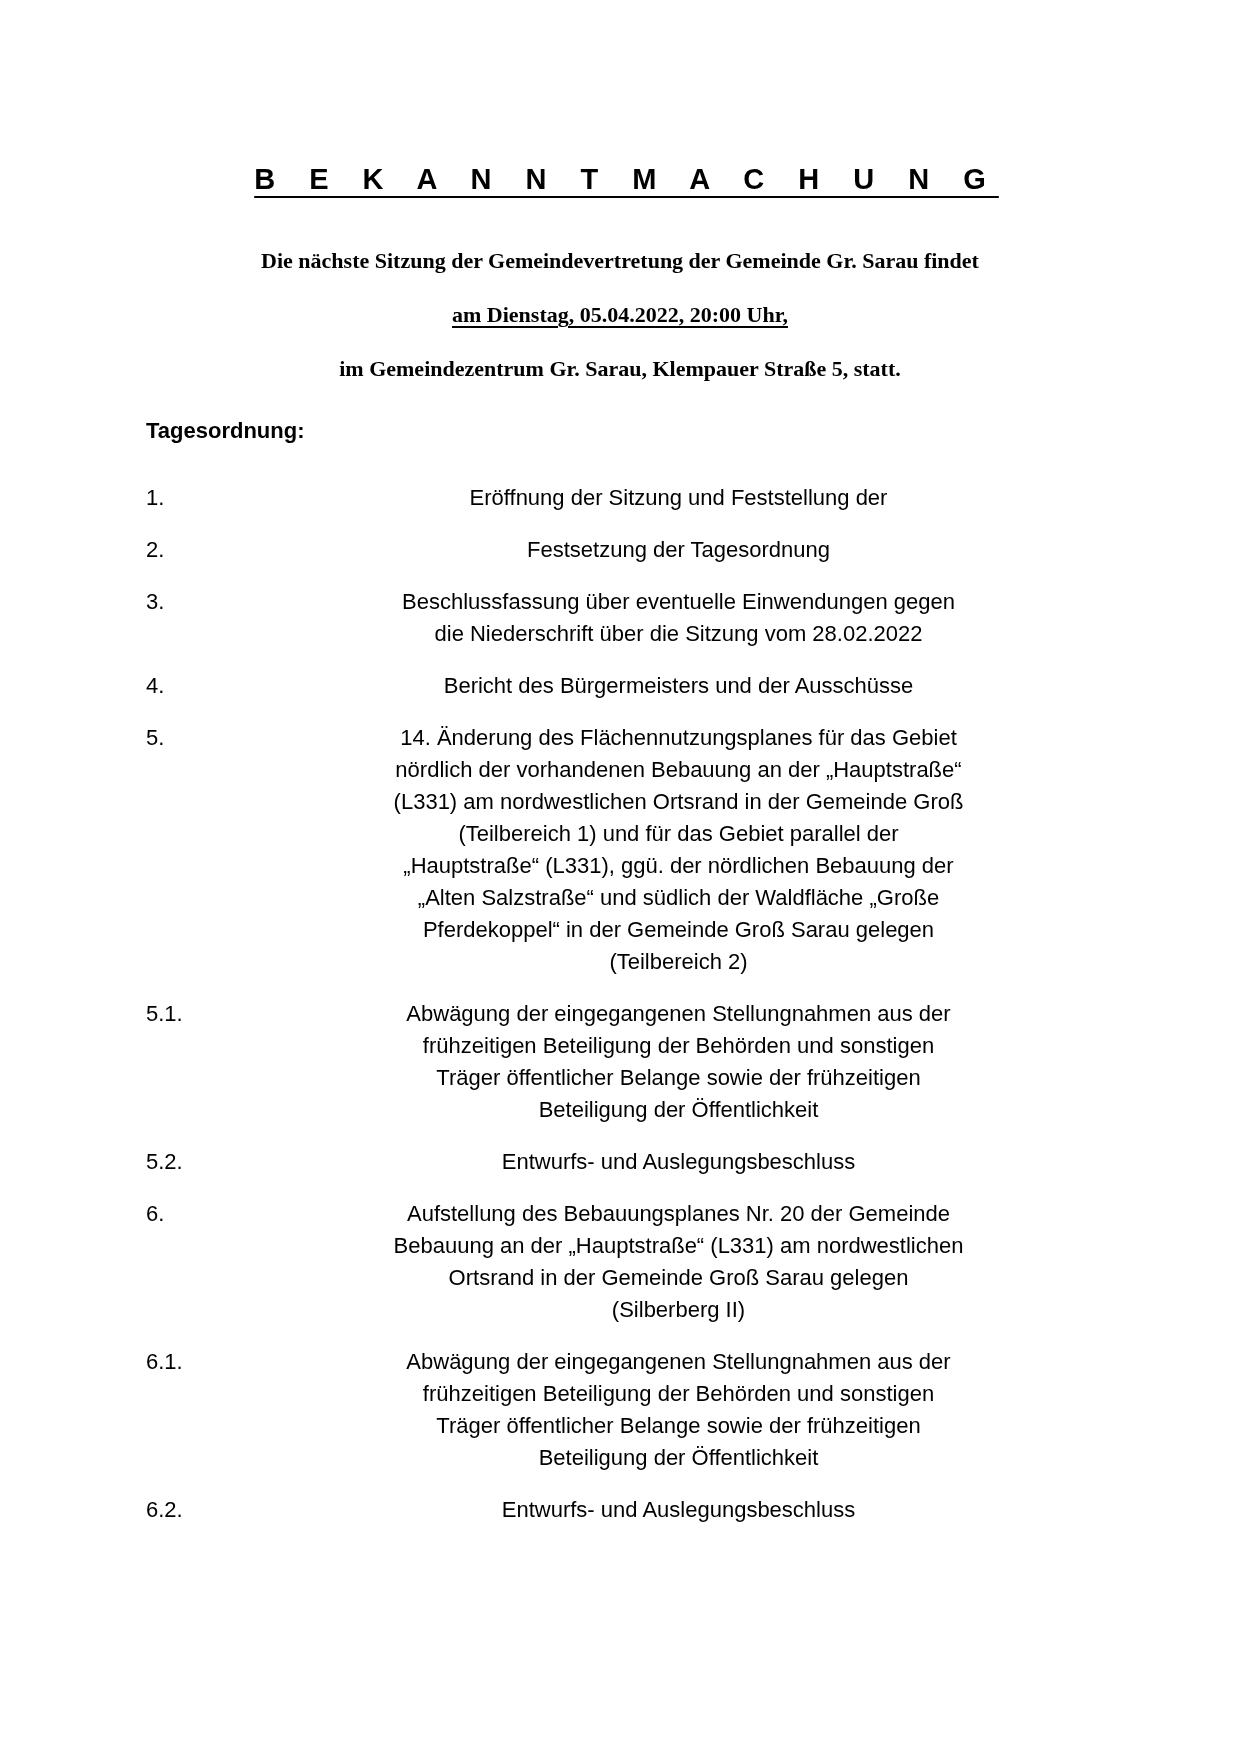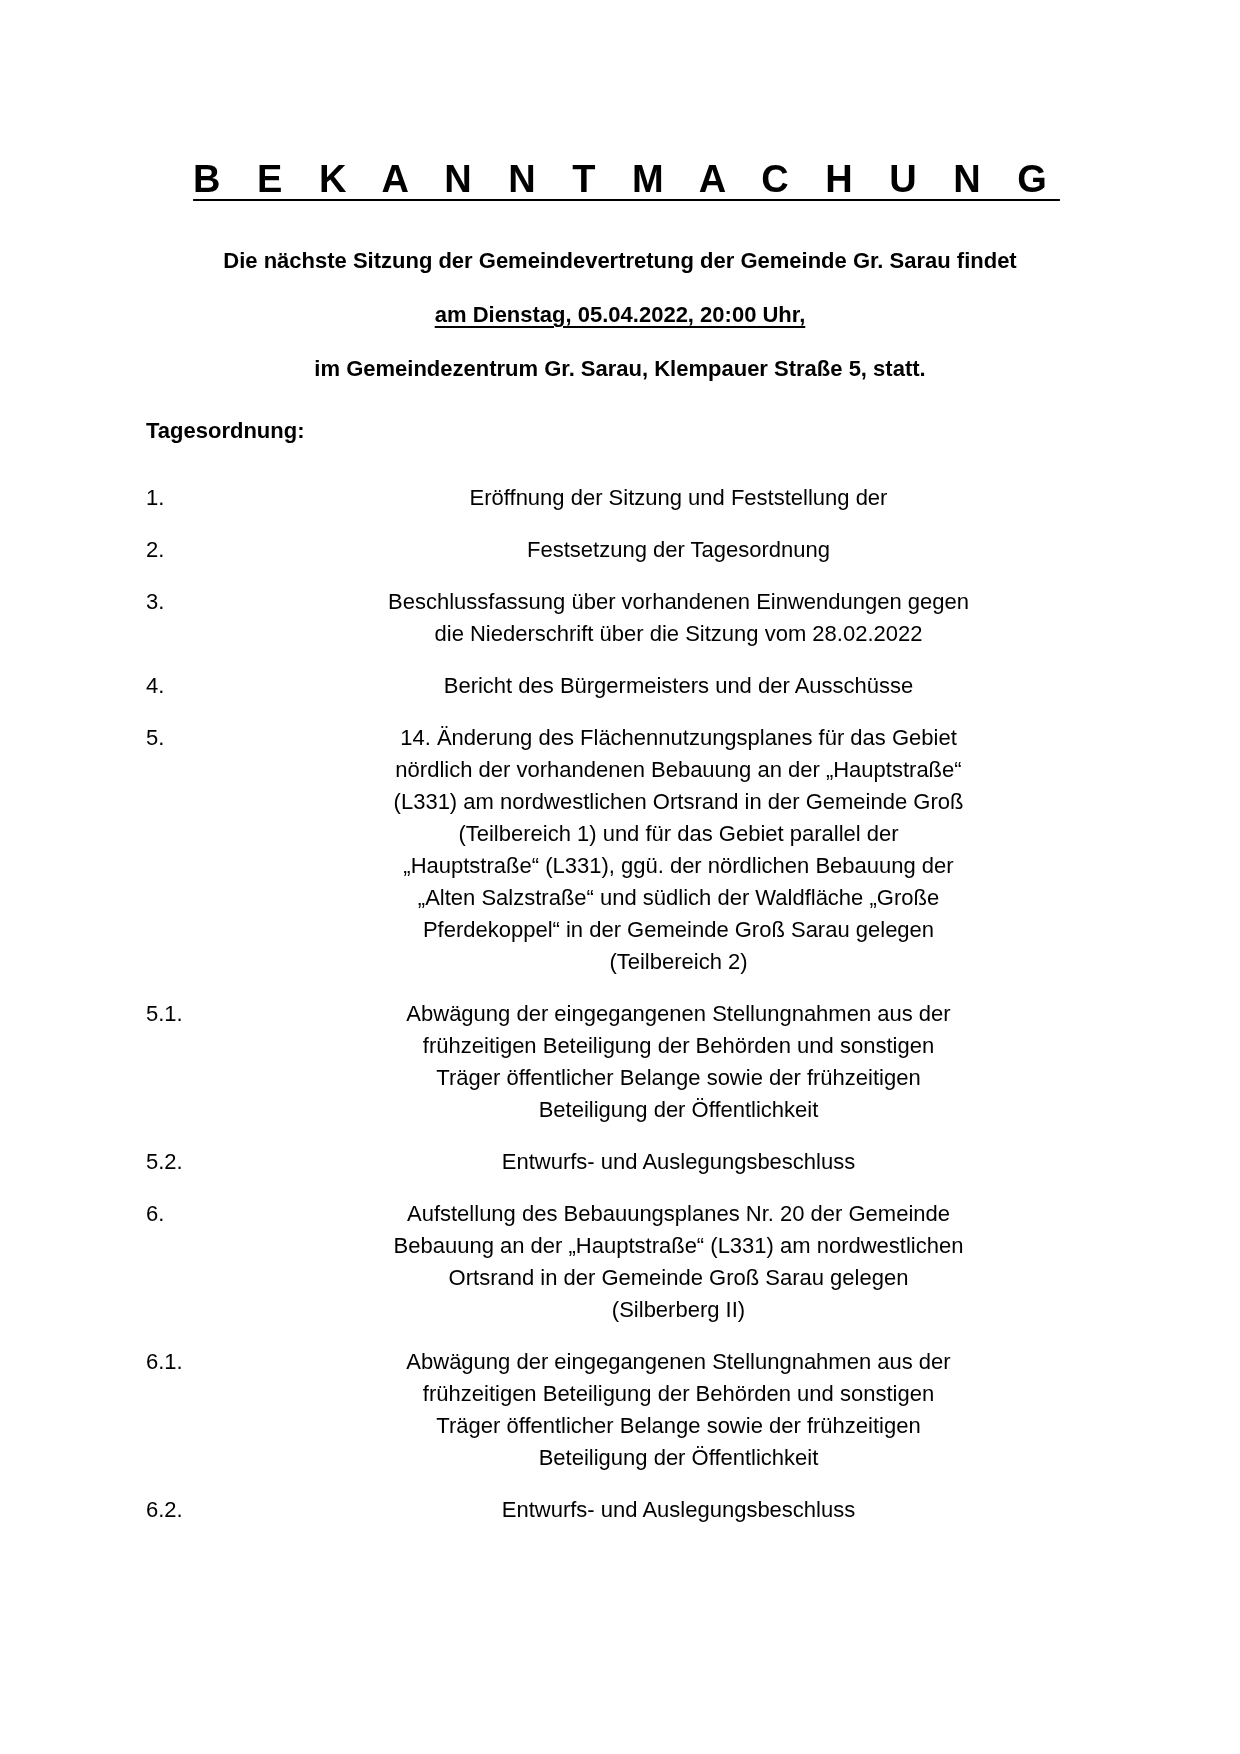--- a/index.html
+++ b/index.html
@@ -13,37 +13,38 @@
     height: 1754px;
     margin: 0 auto;
     background: #ffffff;
     color: #000000;
     font-family: "Liberation Sans", "DejaVu Sans", sans-serif;
     box-sizing: border-box;
     padding: 150px 146px 0 146px;
     overflow: hidden;
   }
   .doc-title {
-    font-size: 38px;
+    font-size: 29px;
     font-weight: bold;
     line-height: 38px;
     text-align: center;
     letter-spacing: 13px;
     padding-left: 13px; 
     text-decoration: underline;
     text-underline-offset: 7px;
     text-decoration-thickness: 2px;
     margin: 10px 0 0 0;
   }
   .intro-line {
     font-size: 22px;
     font-weight: bold;
     line-height: 26px;
     text-align: center;
     margin: 28px 0 0 0;
+    font-family: Liberation Serif, serif;
   }
   .intro-line.first {
     margin-top: 50px;
   }
   .intro-line.underlined {
     text-decoration: underline;
     text-underline-offset: 4px;
   }
   .agenda-heading {
     font-size: 22px;
@@ -103,21 +104,21 @@
     <div class="agenda-item">
       <div class="num">2.</div>
       <div class="text">
         <div class="line">Festsetzung der Tagesordnung</div>
       </div>
     </div>
 
     <div class="agenda-item">
       <div class="num">3.</div>
       <div class="text">
-        <div class="line">Beschlussfassung über vorhandenen Einwendungen gegen</div>
+        <div class="line">Beschlussfassung über eventuelle Einwendungen gegen</div>
         <div class="line">die Niederschrift über die Sitzung vom 28.02.2022</div>
       </div>
     </div>
 
     <div class="agenda-item">
       <div class="num">4.</div>
       <div class="text">
         <div class="line">Bericht des Bürgermeisters und der Ausschüsse</div>
       </div>
     </div>

